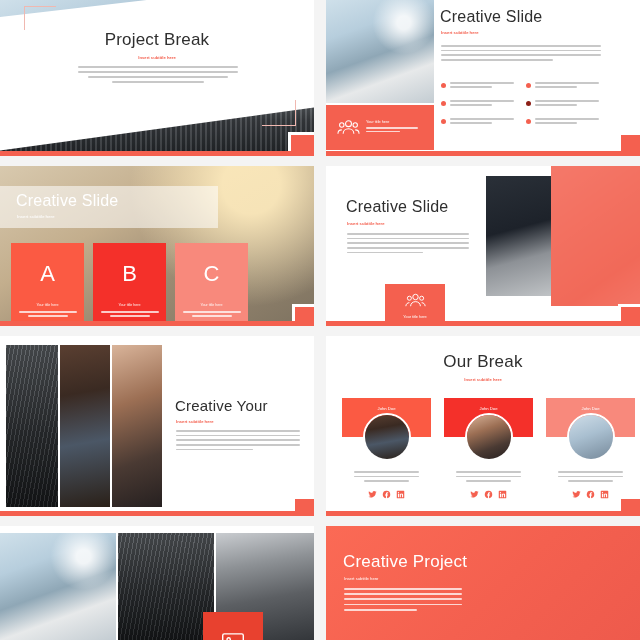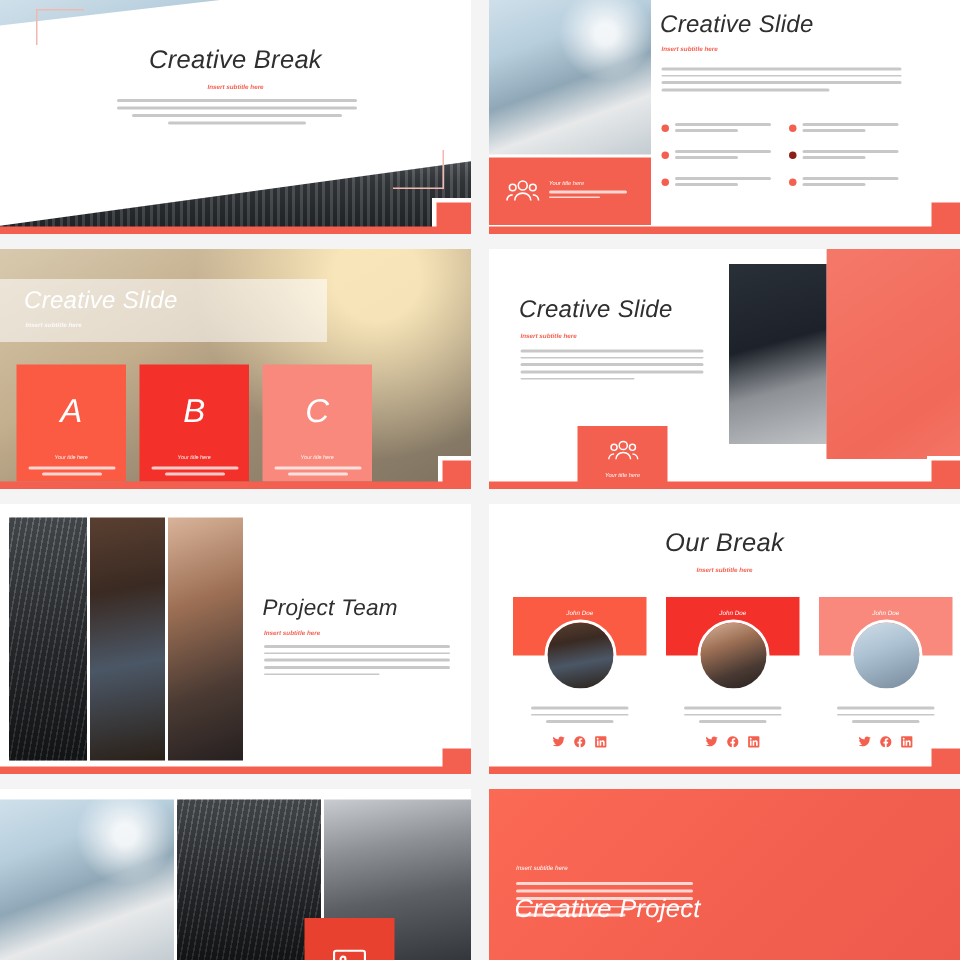--- a/index.html
+++ b/index.html
@@ -11,21 +11,20 @@
   }
   .deck {
     position: relative;
     width: 640px; height: 640px;
     background: #f4f4f4;
   }
   .slide {
     position: absolute;
     background: #ffffff;
     overflow: hidden;
-    font-style: italic;
   }
 
   
   .title {
     font-weight: 400;
     color: #2f2f2f;
     letter-spacing: .2px;
     white-space: nowrap;
   }
   .subtitle {
@@ -199,41 +198,41 @@
   #s7 .imgbox {
     position: absolute; width: 60px; height: 60px; background: #e8412f;
     display: flex; align-items: center; justify-content: center;
   }
 
   
   #s8 {
     left: 326px; top: 526px; width: 314px; height: 114px;
     background: linear-gradient(135deg,#fb6a55 0%,#f4604f 55%,#ee5a4c 100%);
   }
-  #s8 .t { position: absolute; left: 17px; top: 26px; font-size: 17px; color: #ffffff; margin-top: 44px; }
+  #s8 .t { position: absolute; left: 17px; top: 26px; font-size: 17px; color: #ffffff; }
   #s8 .st { position: absolute; left: 18px; top: 50px; font-size: 4.2px; color: #ffffff; }
   #s8 .para { position: absolute; left: 18px; top: 62px; width: 118px; }
   #s8 .para .ln { height: 1.8px; margin-bottom: 3.4px; }
 
   .people-icon svg { display: block; }
   .cta-txt { font-size: 3.8px; color: #fff; }
   .cta-txt .ln { height: 1.4px; margin-bottom: 2.2px; }
 </style>
 </head>
 <body>
 
 <div class="deck">
 
   <div class="slide" id="s1">
     <div class="photo ph-desk bg" style="left:0;top:0;width:314px;height:60px;"></div>
     <div class="photo ph-city" style="left:0;top:92px;width:314px;height:64px;"></div>
     <div class="diag"></div>
     <div class="corner-bracket" style="left:24px;top:6px;width:32px;height:24px;"></div>
     <div class="corner-bracket br" style="left:262px;top:100px;width:34px;height:26px;"></div>
-    <div class="title t">Creative Break</div>
+    <div class="title t">Project Break</div>
     <div class="subtitle st">Insert subtitle here</div>
     <div class="para body-lines">
       <span class="ln" style="width:100%"></span>
       <span class="ln" style="width:100%"></span>
       <span class="ln" style="width:88%;margin-left:6%"></span>
       <span class="ln" style="width:58%;margin-left:21%"></span>
     </div>
     <div class="corner-sq" style="right:-8px;bottom:-10px;width:34px;height:34px;"></div>
     <div class="bottom-bar"></div>
   </div>
@@ -380,21 +379,21 @@
       </span>
     </div>
     <div class="corner-sq" style="right:-10px;bottom:-10px;width:32px;height:32px;"></div>
     <div class="bottom-bar"></div>
   </div>
 
   <div class="slide" id="s5">
     <div class="photo ph-building-dark" style="left:6px;top:9px;width:52px;height:162px;"></div>
     <div class="photo ph-man-suit" style="left:60px;top:9px;width:50px;height:162px;"></div>
     <div class="photo ph-woman" style="left:112px;top:9px;width:50px;height:162px;"></div>
-    <div class="title t">Project Team</div>
+    <div class="title t">Creative Your</div>
     <div class="subtitle st">Insert subtitle here</div>
     <div class="para body-lines">
       <span class="ln" style="width:100%"></span>
       <span class="ln" style="width:100%"></span>
       <span class="ln" style="width:100%"></span>
       <span class="ln" style="width:100%"></span>
       <span class="ln" style="width:62%"></span>
     </div>
     <div class="corner-sq" style="right:-10px;bottom:-12px;width:32px;height:32px;"></div>
     <div class="bottom-bar"></div>

